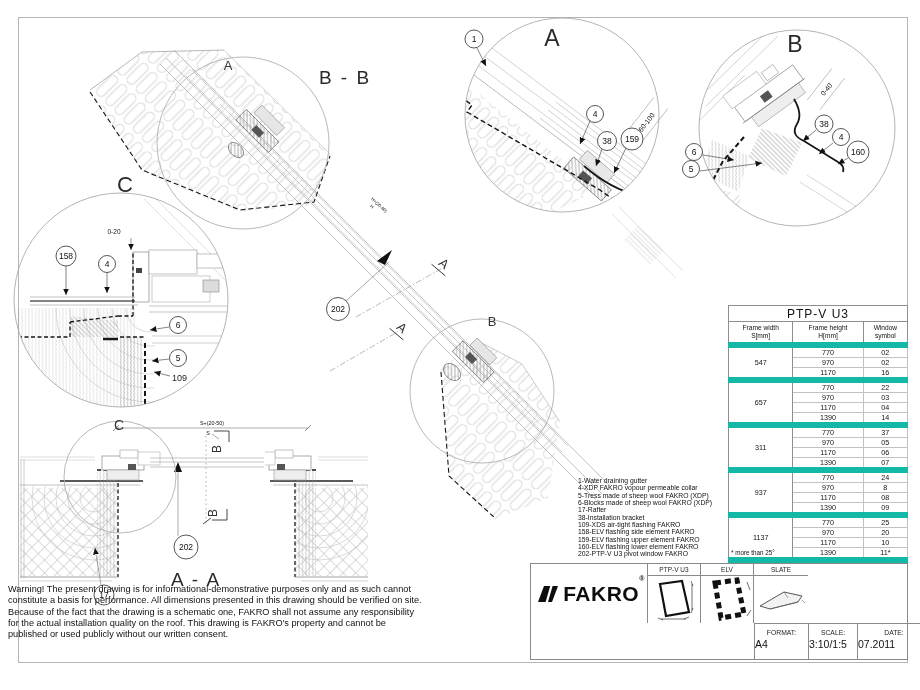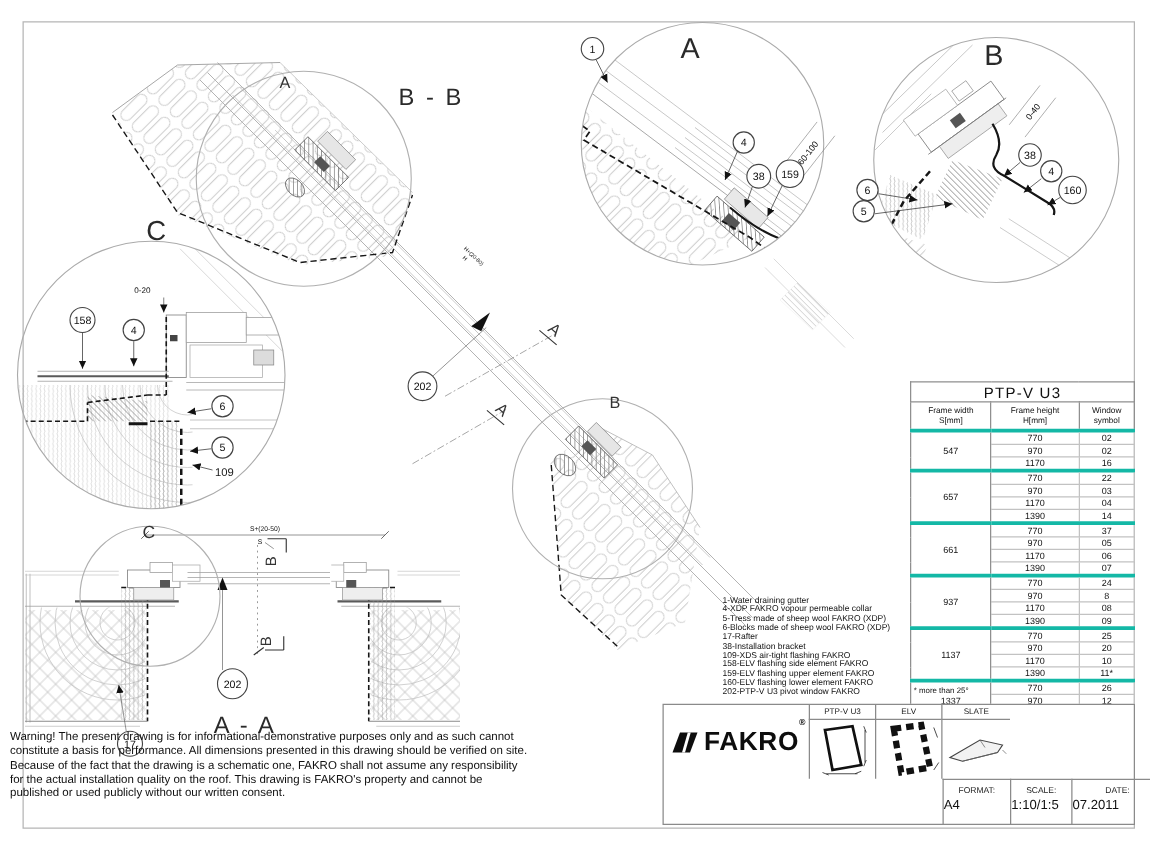--- a/index.html
+++ b/index.html
@@ -18,21 +18,21 @@
   .legend { left:578px; top:477px; width:190px; font-size:6.8px; line-height:7.35px; color:#111; }
   
   .ptable { left:728px; top:305px; width:180px; }
   .ptable table { border-collapse:collapse; width:180px; table-layout:fixed; }
   .ptable td, .ptable th { border:1px solid #c2c2c2; text-align:center; vertical-align:middle;
                            font-weight:400; padding:0; }
   .ptable .outer { border:1px solid #8f8f8f; }
   .ptable .ttl { font-size:12px; height:16px; border:1px solid #8f8f8f; letter-spacing:1px;}
   .ptable .hdr td { font-size:6.6px; height:23px; line-height:8px; border:1px solid #8f8f8f;}
   .ptable tbody td { font-size:7.2px; height:8.8px; }
-  .ptable tbody tr.grp td { border-top:3px solid #14b8a6;margin-top:40px; }
+  .ptable tbody tr.grp td { border-top:6px solid #14b8a6;margin-top:40px; }
   .ptable td.w { border:1px solid #8f8f8f; }
   .ptable col.c1{width:64px}.ptable col.c2{width:70px}.ptable col.c3{width:44px}
   .tfoot { left:731px; top:549px; font-size:6.3px; color:#111; }
   
   .tblock { left:530px; top:563px; width:378px; height:97px; border:1px solid #8a8a8a; background:#fff; }
   .cell { position:absolute; border-color:#8a8a8a !important; }
   .plabel { font-size:6.5px; text-align:center; line-height:11px; color:#222; }
   .logo-row { display:flex; align-items:center; justify-content:center; height:100%; gap:4px; }
   .logo-txt { font-size:21px; font-weight:800; letter-spacing:0.5px; color:#0d0d0d; }
   .logo-reg { font-size:7px; vertical-align:top; position:relative; top:-7px; font-weight:700;}
@@ -431,21 +431,21 @@
           </tr>
           <tr>
             <td>1170</td>
             <td>04</td>
           </tr>
           <tr>
             <td>1390</td>
             <td>14</td>
           </tr>
           <tr class="grp">
-            <td rowspan="4" class="w">661</td>
+            <td rowspan="4" class="w">311</td>
             <td>770</td>
             <td>37</td>
           </tr>
           <tr>
             <td>970</td>
             <td>05</td>
           </tr>
           <tr>
             <td>1170</td>
             <td>06</td>
@@ -543,21 +543,21 @@
       </svg>
     </div>
 
 
     <div class="cell" style="left:223px;top:59px;width:54px;height:37px;border-top:1px solid;border-left:1px solid;">
       <div class="meta-label">FORMAT:</div>
       <div class="meta-value">A4</div>
     </div>
     <div class="cell" style="left:277px;top:59px;width:49px;height:37px;border-top:1px solid;border-left:1px solid;">
       <div class="meta-label">SCALE:</div>
-      <div class="meta-value">1:10/1:5</div>
+      <div class="meta-value">3:10/1:5</div>
     </div>
     <div class="cell" style="left:326px;top:59px;width:73px;height:37px;border-top:1px solid;border-left:1px solid;">
       <div class="meta-label">DATE:</div>
       <div class="meta-value">07.2011</div>
     </div>
   </div>
 
   <div class="abs warning">Warning! The present drawing is for informational-demonstrative purposes only and as such cannot
 constitute a basis for performance. All dimensions presented in this drawing should be verified on site.
 Because of the fact that the drawing is a schematic one, FAKRO shall not assume any responsibility

